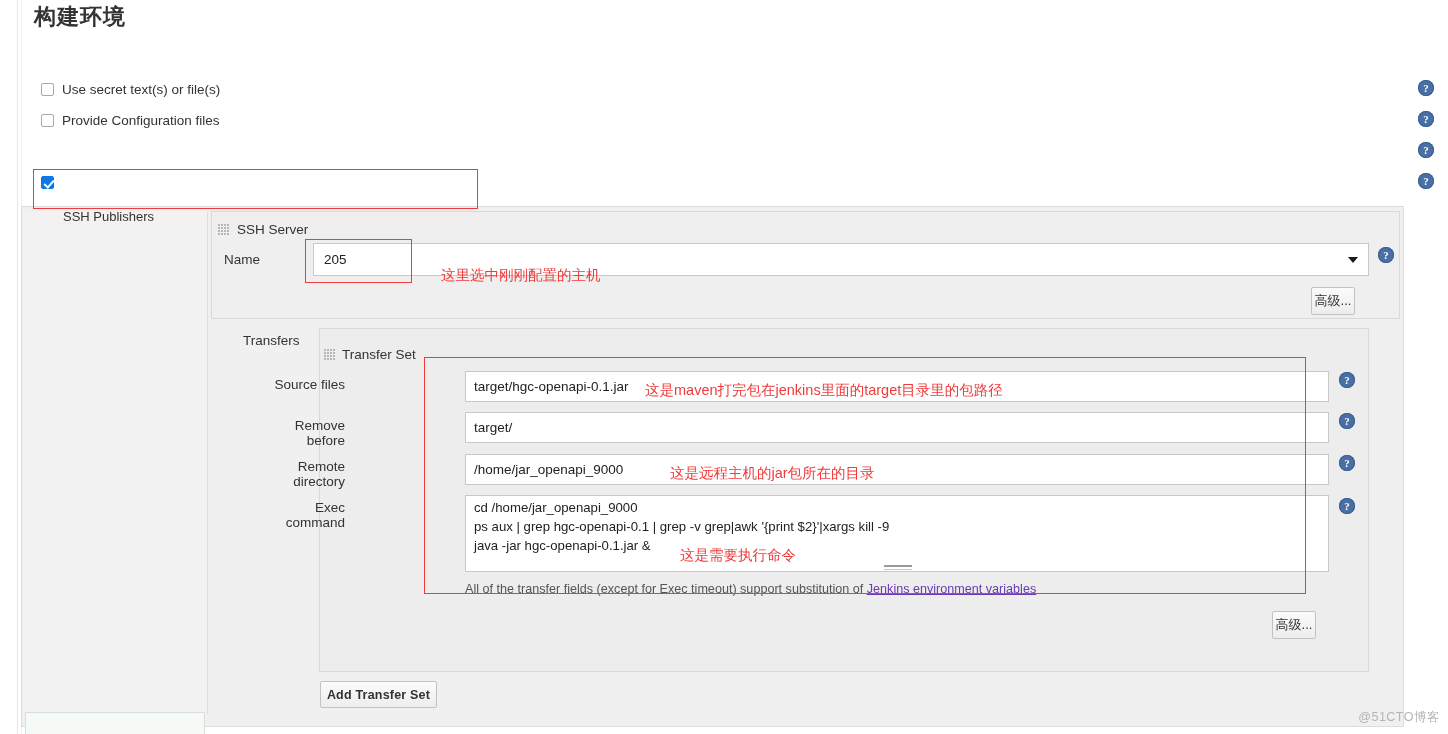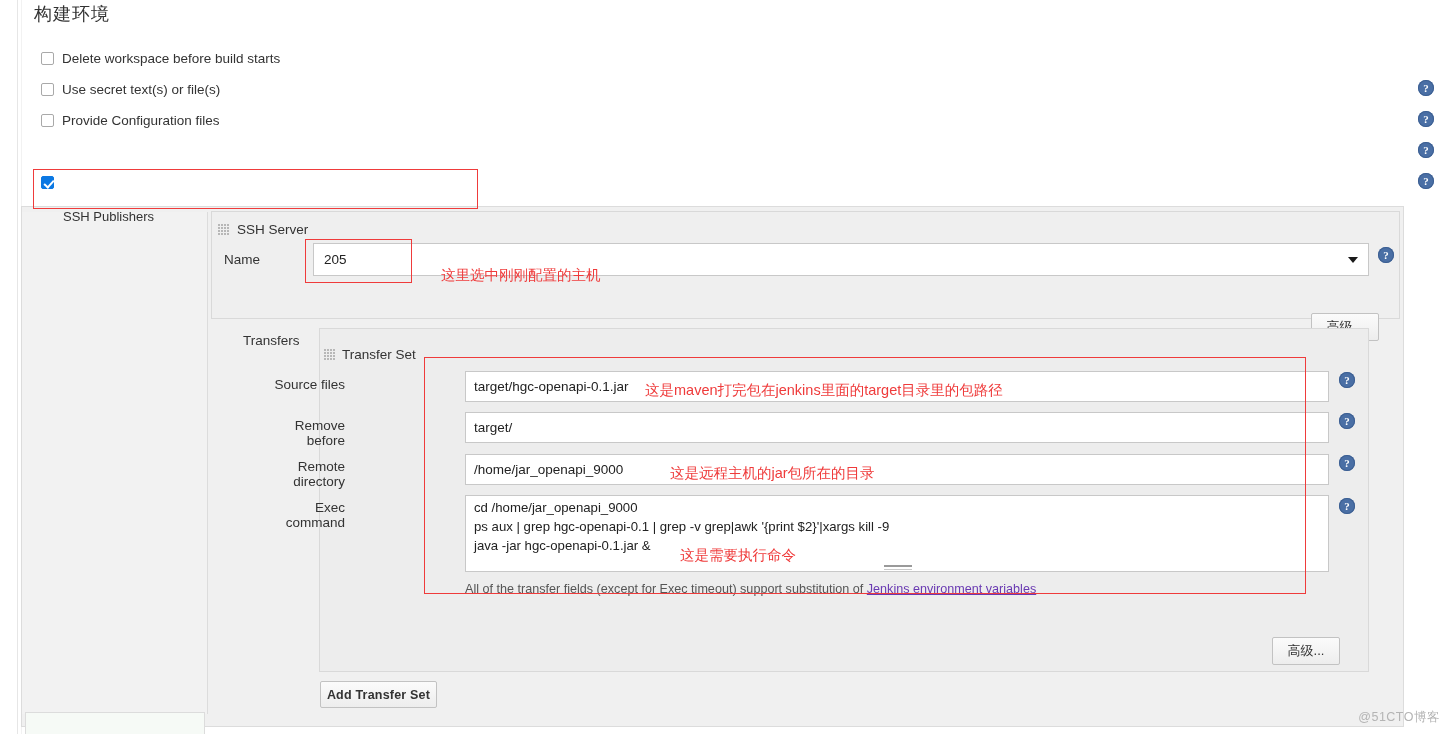--- a/index.html
+++ b/index.html
@@ -12,21 +12,21 @@
   }
   .page{position:absolute;left:0;top:0;width:1448px;height:734px;background:#fff;}
 
   
   .rail-a{position:absolute;left:17px;top:0;width:1px;height:734px;background:#e6e6e6;}
   .rail-b{position:absolute;left:21px;top:0;width:1px;height:734px;background:#f2f2f2;}
 
   
   .page-title{
     position:absolute;left:34px;top:2px;
-    font-size:18px;font-weight:normal;color:#333;
+    font-size:22px;font-weight:bold;color:#333;
     letter-spacing:1px;
   }
 
   
   .chk-row{position:absolute;left:41px;height:20px;display:flex;align-items:center;}
   .chk-box{
     width:13px;height:13px;box-sizing:border-box;
     border:1px solid #a9a9a9;background:#fff;border-radius:2px;
     flex:0 0 auto;position:relative;
   }
@@ -100,21 +100,21 @@
 
   
   .btn{
     position:absolute;box-sizing:border-box;
     background:linear-gradient(#fbfbfb,#ededed);
     border:1px solid #c2c2c2;border-radius:2px;
     font-size:13px;color:#333;
     display:flex;align-items:center;justify-content:center;
     cursor:pointer;
   }
-  .btn-adv{width:68px;height:28px;margin-top:26px;}
+  .btn-adv{width:44px;height:28px;}
   .btn-add{width:117px;height:27px;font-weight:bold;font-size:12.5px;letter-spacing:.2px;}
 
   
   .transfers-label{position:absolute;left:243px;top:333px;font-size:13.5px;color:#333;}
   .transfers-panel{
     position:absolute;left:319px;top:328px;width:1050px;height:344px;
     background:#ededed;border:1px solid #d9d9d9;box-sizing:border-box;
   }
   .tset-title{position:absolute;left:342px;top:347px;font-size:13.5px;color:#333;}
 
@@ -158,24 +158,20 @@
 </head>
 <body>
 
 <div class="page">
 
   <div class="rail-a"></div>
   <div class="rail-b"></div>
 
   <div class="page-title">构建环境</div>
 
-  <div class="chk-row" style="top:48px">
-    <span class="chk-box"></span>
-    <span class="chk-label">Delete workspace before build starts</span>
-  </div>
 
   <div class="chk-row" style="top:79px">
     <span class="chk-box"></span>
     <span class="chk-label">Use secret text(s) or file(s)</span>
   </div>
 
   <div class="chk-row" style="top:110px">
     <span class="chk-box"></span>
     <span class="chk-label">Provide Configuration files</span>
   </div>

